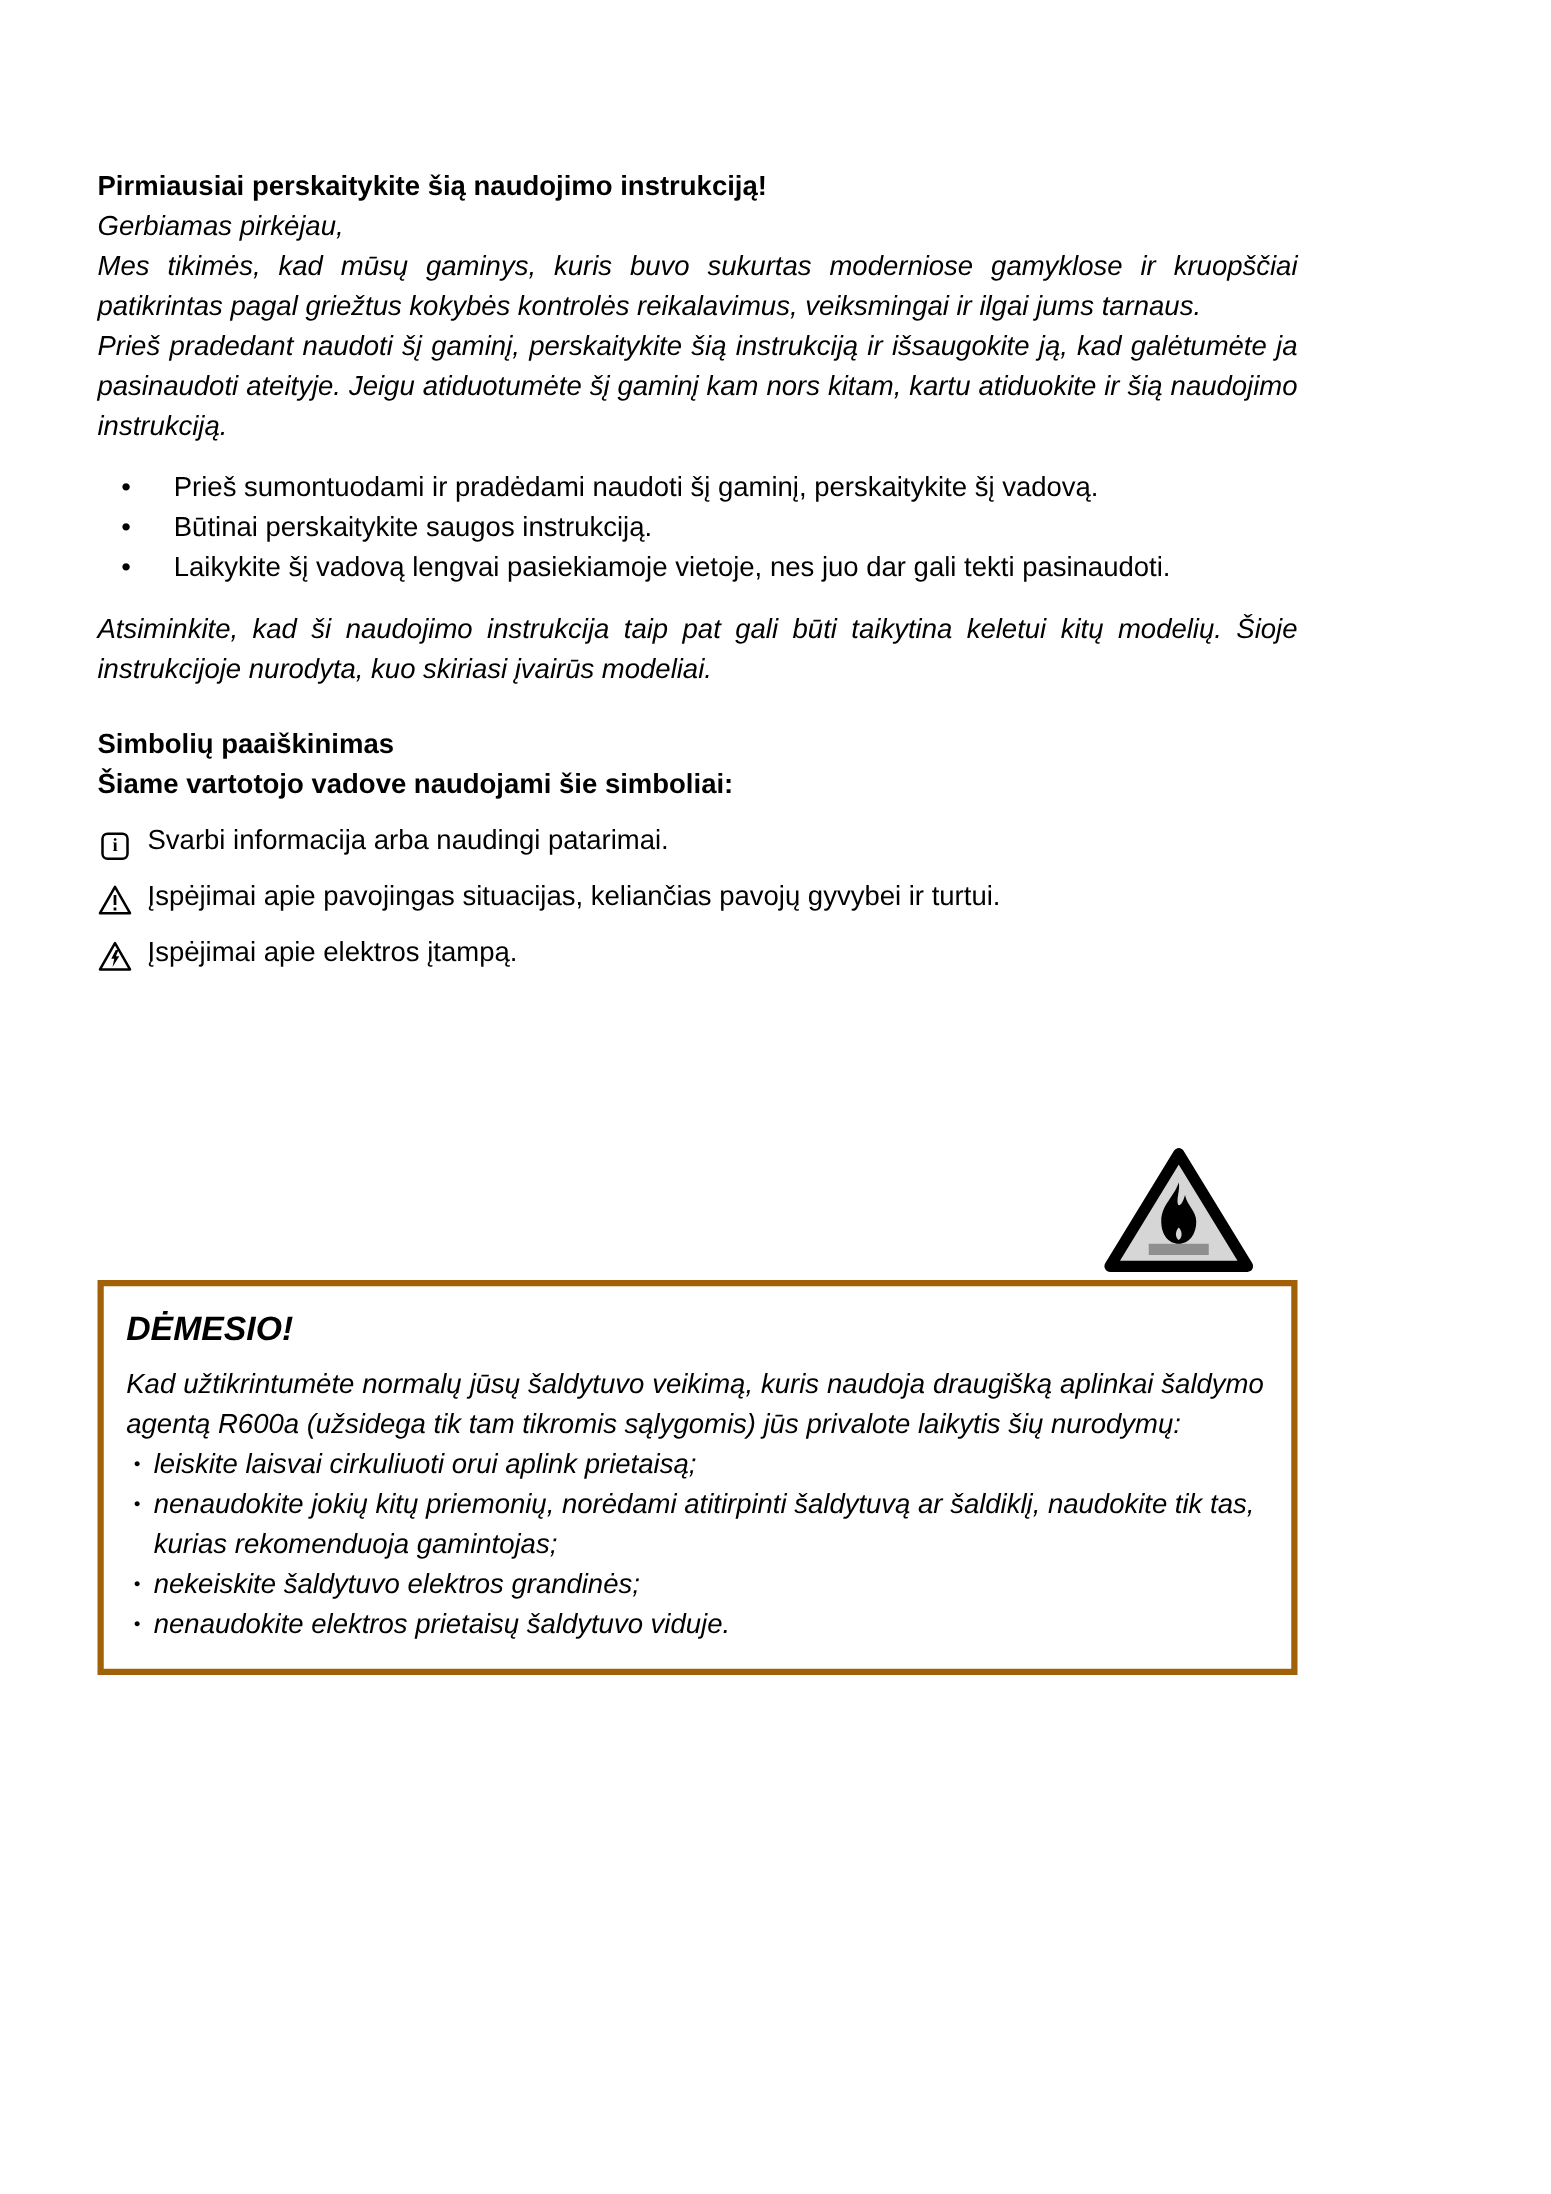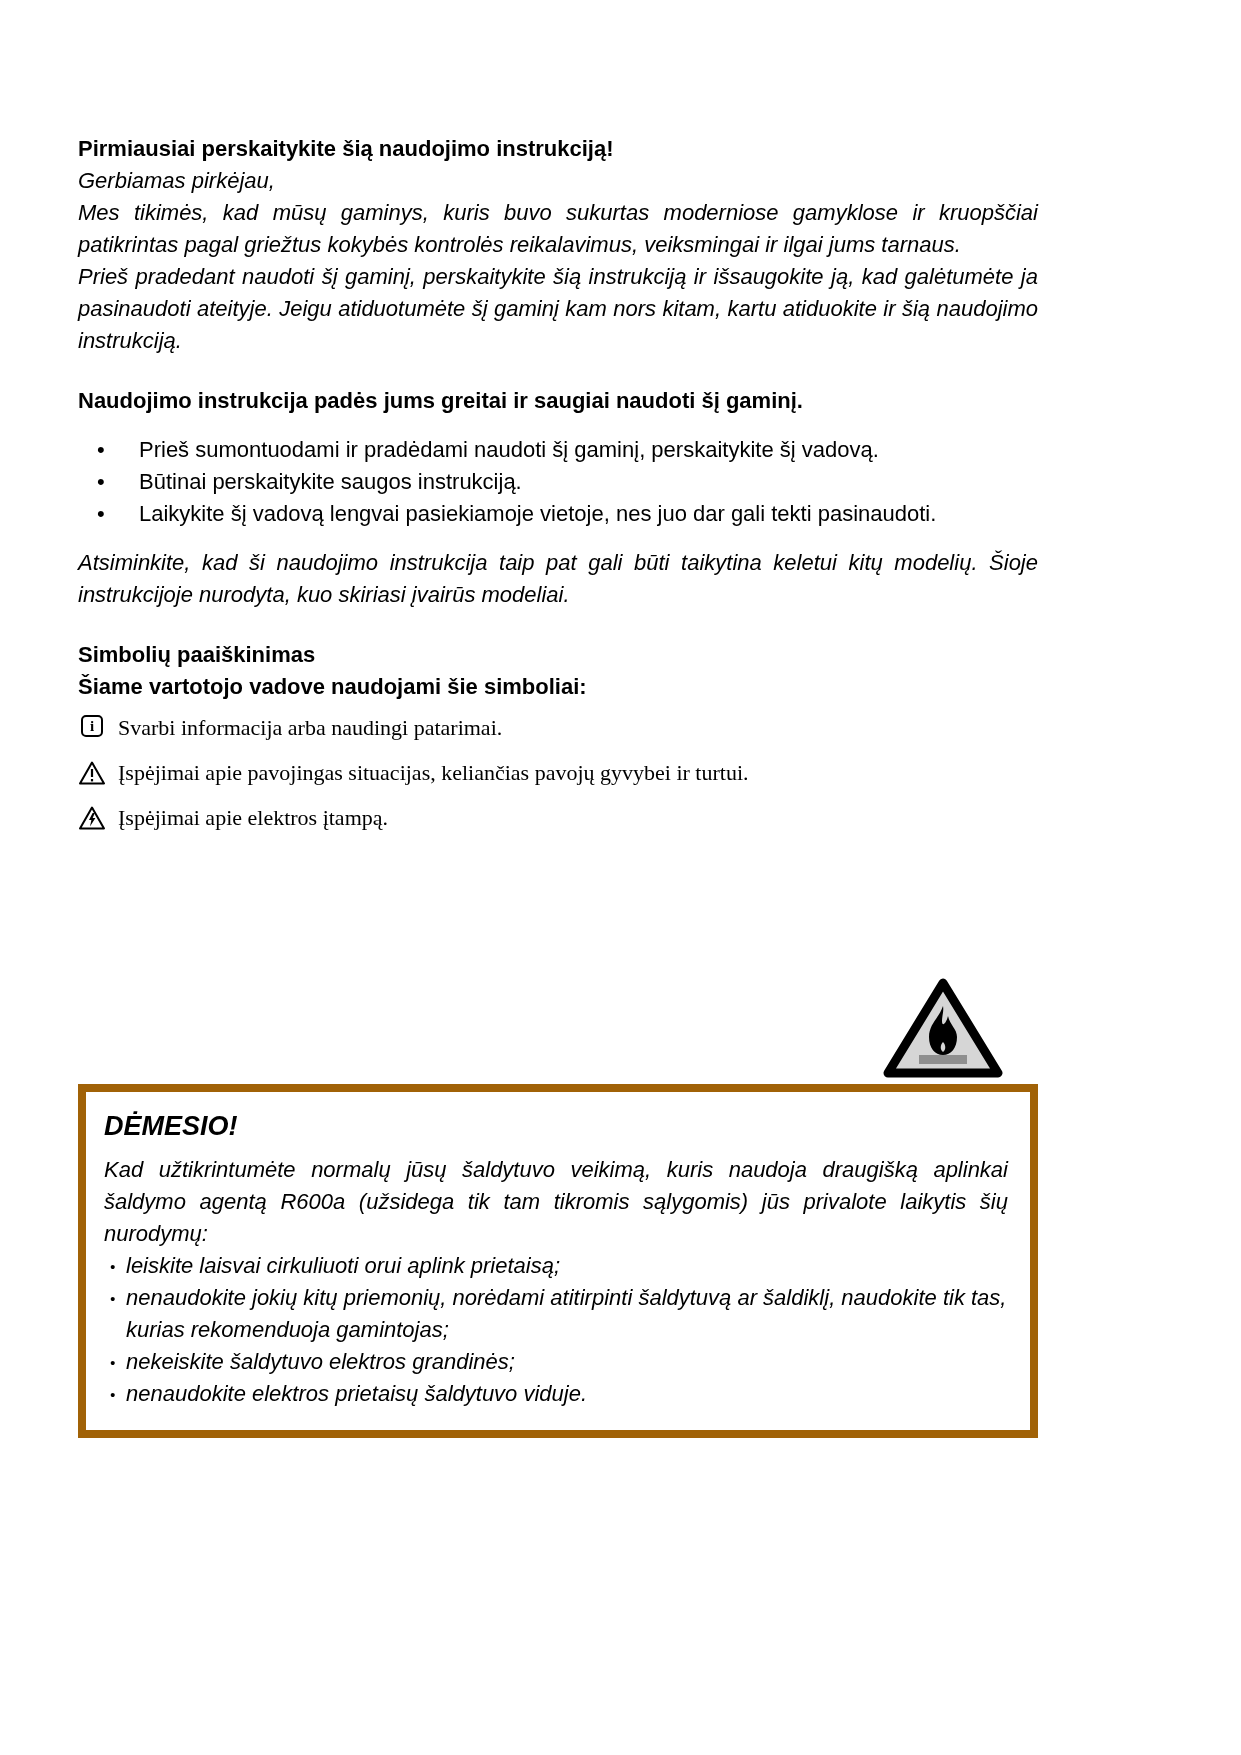--- a/index.html
+++ b/index.html
@@ -42,25 +42,24 @@
   ul.bullets li::before {
     content: "\2022";
     position: absolute;
     left: 2px;
     top: 0;
   }
 
   
   .symbol-row {
     display: flex;
-    align-items: flex-start;
+    align-items: flex-end;
     gap: 12px;
     margin-top: 9px;
     min-height: 36px;
-    font-family: Liberation Serif, serif;
   }
   .symbol-row .icon-cell {
     flex: 0 0 28px;
     display: flex;
     justify-content: center;
     padding-top: 3px;
   }
 
   
   .info-icon {
@@ -83,21 +82,21 @@
   .fire-wrap {
     margin-top: 138px;
     display: flex;
     justify-content: flex-end;
     padding-right: 33px;
   }
 
   
   .warning-box {
     margin-top: 4px;
-    border: 8px solid #a16207;
+    border: 5px solid #a16207;
     box-sizing: border-box;
     padding: 14px 22px 20px 18px;
   }
   .warning-box .box-title {
     font-style: italic;
     font-weight: bold;
     font-size: 27px;
     line-height: 40px;
     margin-bottom: 8px;
   }
@@ -122,21 +121,20 @@
 </head>
 <body>
 
 <div class="page">
 
   <h1>Pirmiausiai perskaitykite šią naudojimo instrukciją!</h1>
   <p>Gerbiamas pirkėjau,</p>
   <p class="just">Mes tikimės, kad mūsų gaminys, kuris buvo sukurtas moderniose gamyklose ir kruopščiai patikrintas pagal griežtus kokybės kontrolės reikalavimus, veiksmingai ir ilgai jums tarnaus.</p>
   <p class="just">Prieš pradedant naudoti šį gaminį, perskaitykite šią instrukciją ir išsaugokite ją, kad galėtumėte ja pasinaudoti ateityje. Jeigu atiduotumėte šį gaminį kam nors kitam, kartu atiduokite ir šią naudojimo instrukciją.</p>
 
-  <h2 class="mt">Naudojimo instrukcija padės jums greitai ir saugiai naudoti šį gaminį.</h2>
   <ul class="bullets">
     <li><span>Prieš sumontuodami ir pradėdami naudoti šį gaminį, perskaitykite šį vadovą.</span></li>
     <li><span>Būtinai perskaitykite saugos instrukciją.</span></li>
     <li><span>Laikykite šį vadovą lengvai pasiekiamoje vietoje, nes juo dar gali tekti pasinaudoti.</span></li>
   </ul>
   <p class="just">Atsiminkite, kad ši naudojimo instrukcija taip pat gali būti taikytina keletui kitų modelių. Šioje instrukcijoje nurodyta, kuo skiriasi įvairūs modeliai.</p>
 
   <h2 class="mt">Simbolių paaiškinimas</h2>
   <h2>Šiame vartotojo vadove naudojami šie simboliai:</h2>
 

